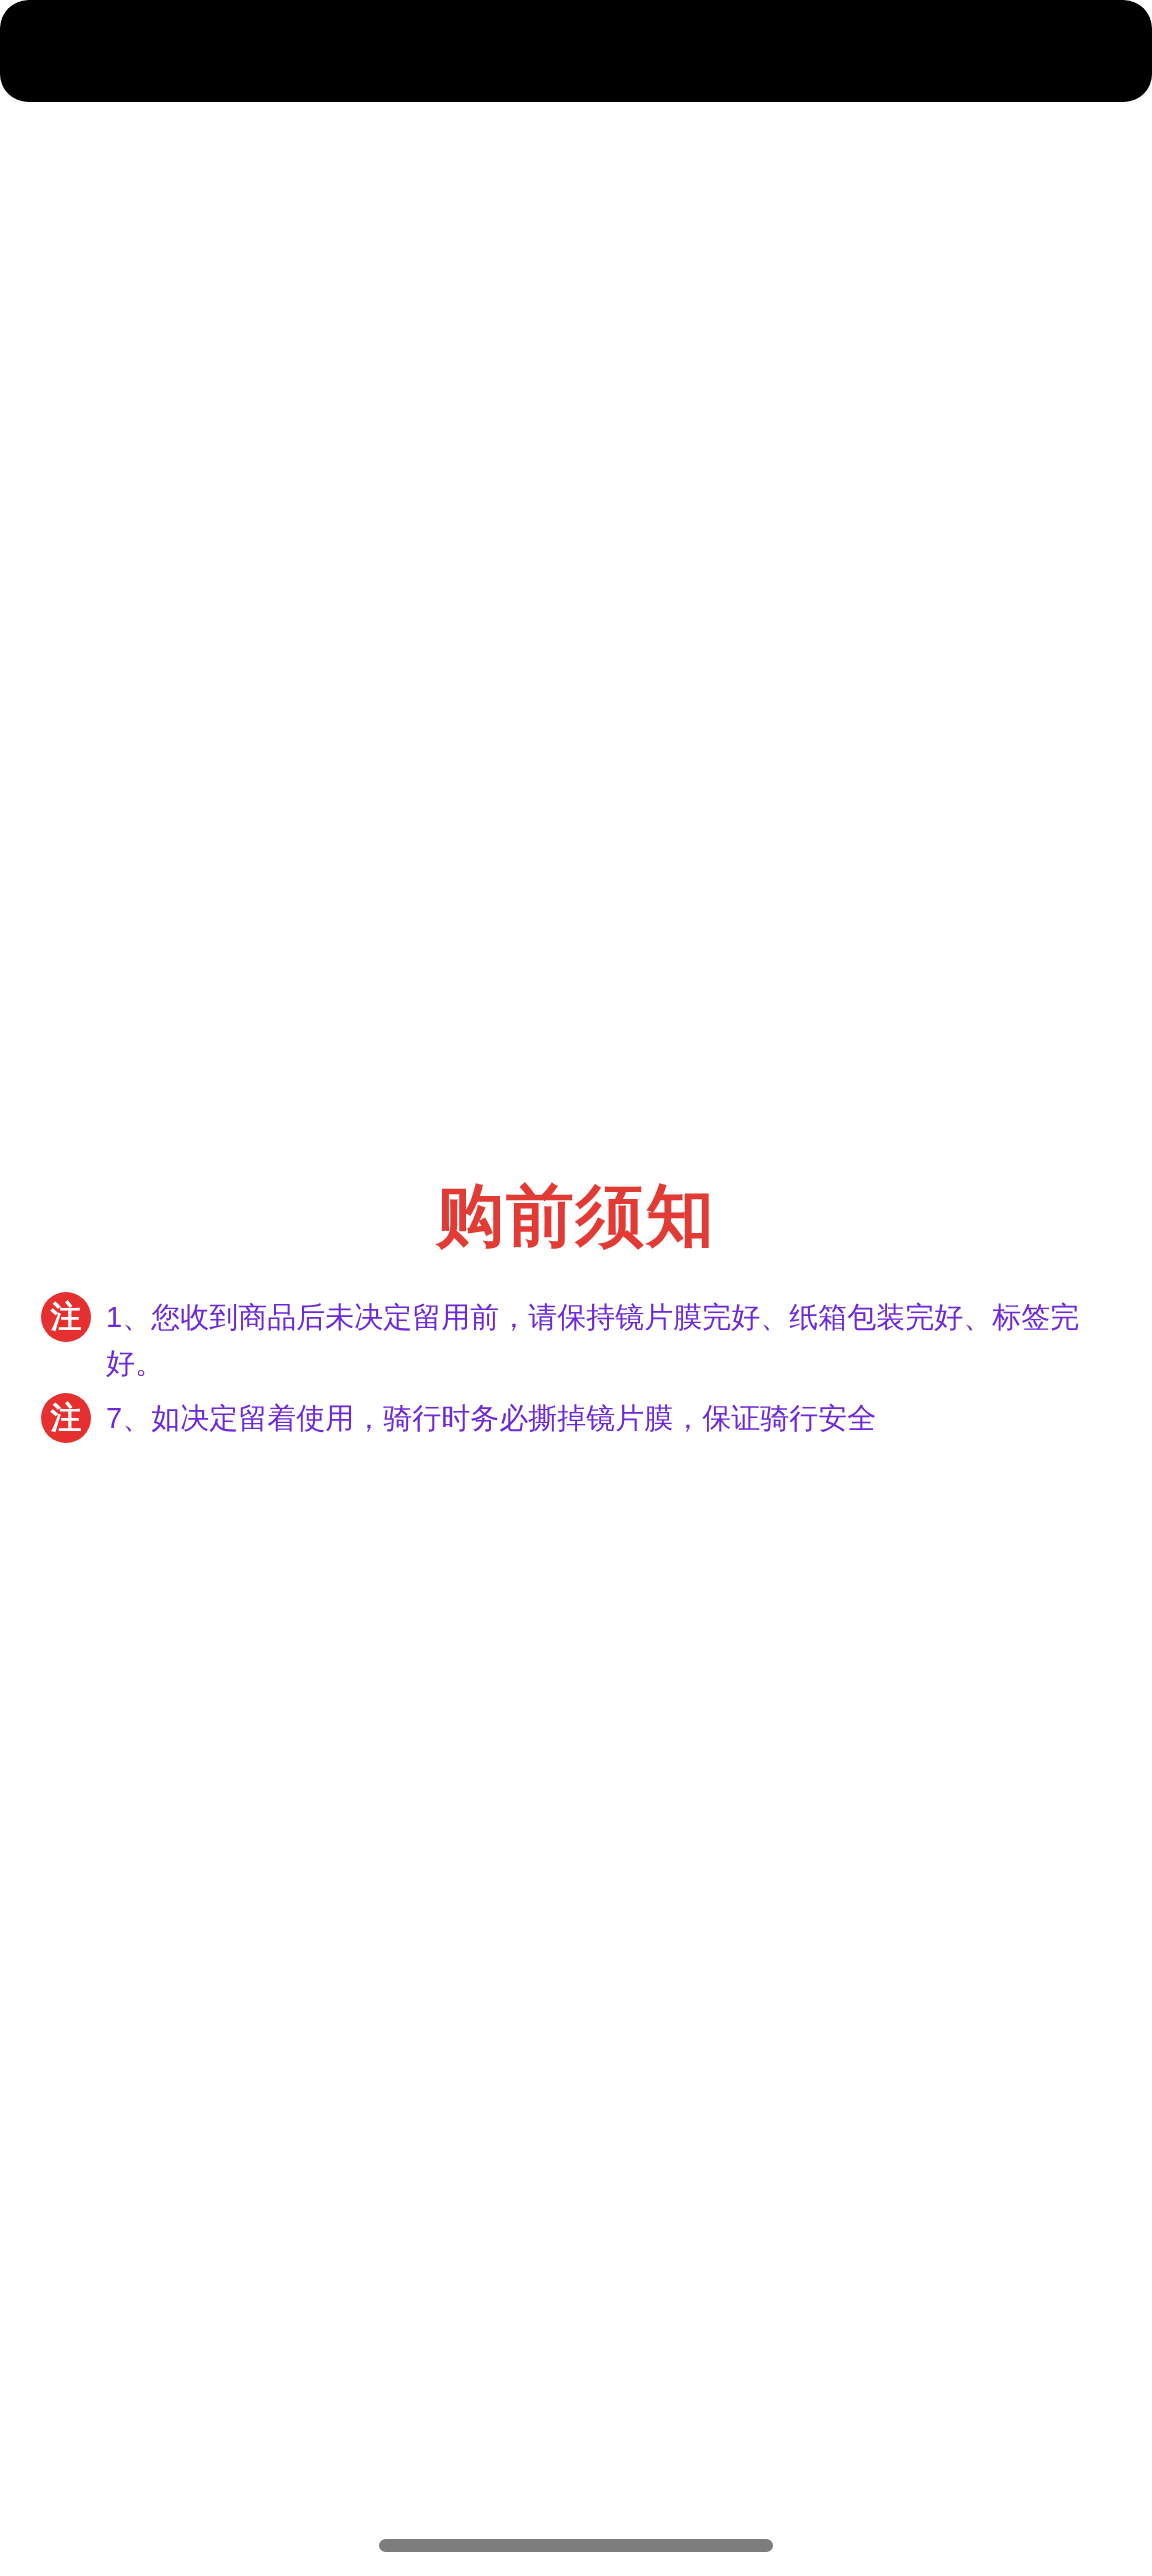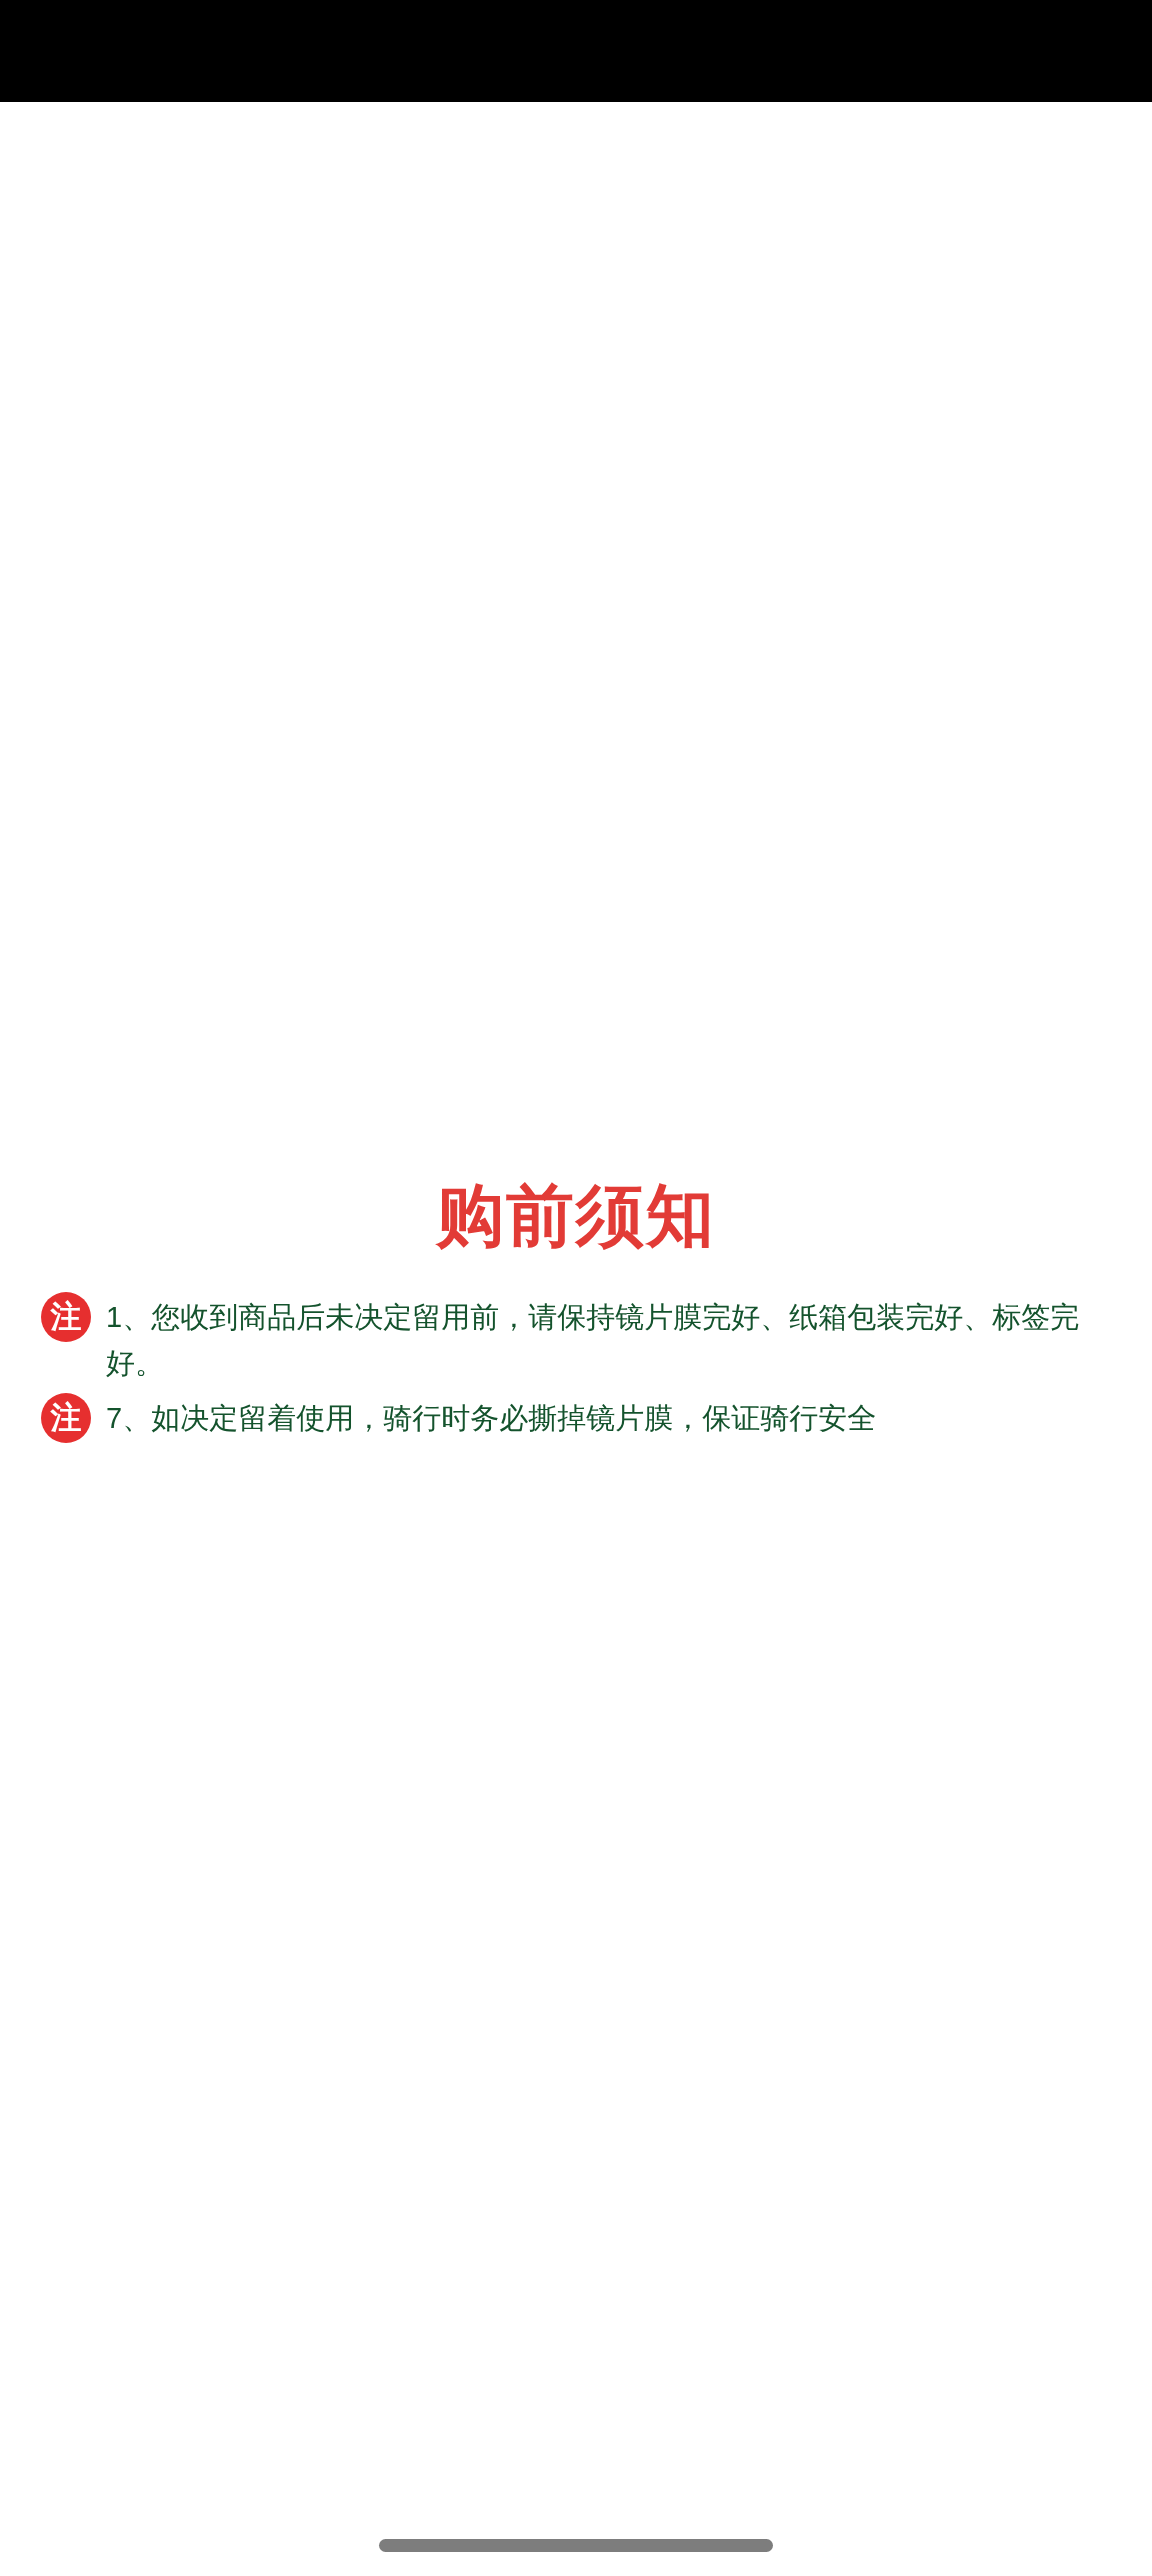--- a/index.html
+++ b/index.html
@@ -1,15 +1,15 @@
 <!DOCTYPE html>
 <html style="font-size:15px"><head>
 <meta charset="utf-8">
 <style>
-  * { margin: 0; padding: 0; box-sizing: border-box; }
+  * { margin: 0; padding: 0; box-sizing: border-box; border-radius: 28px; }
   html, body {
     width: 1152px;
     height: 2576px;
     background: #ffffff;
     overflow: hidden;
     font-family: "Liberation Sans", "DejaVu Sans", sans-serif;
   }
   .screen {
     position: relative;
     width: 1152px;
@@ -62,21 +62,21 @@
     color: #ffffff;
     font-size: 31px;
     font-weight: 700;
     display: flex;
     align-items: center;
     justify-content: center;
   }
   .note-text {
     font-size: 29px;
     line-height: 46px;
-    color: #14532d;
+    color: #6d28d9;
   }
   .note-line { display: block; }
   
   .home-indicator {
     position: absolute;
     left: 379px;
     top: 2539px;
     width: 394px;
     height: 13px;
     border-radius: 6.5px;

